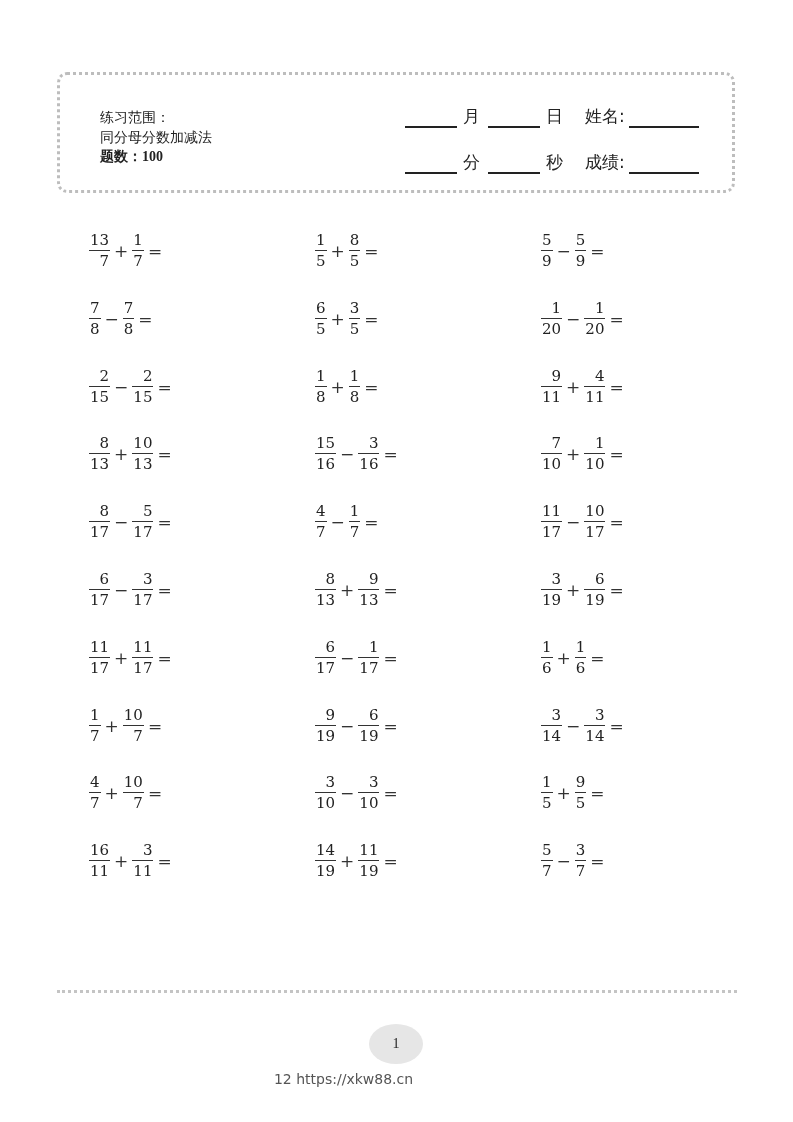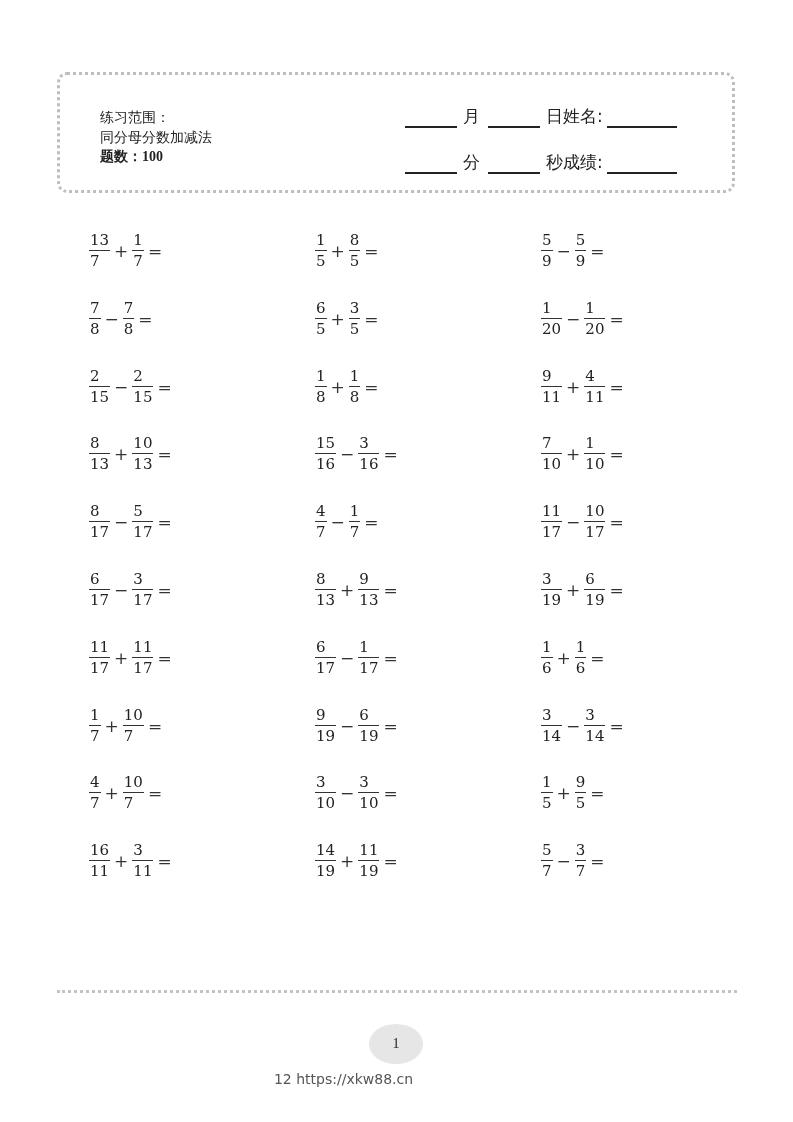--- a/index.html
+++ b/index.html
@@ -9,28 +9,28 @@
       border:3px dotted #bdbdbd; border-radius:10px; box-sizing:border-box; }
     .range { position:absolute; left:40px; top:32px; font-family:"DejaVu Sans", sans-serif;
       font-size:14px; line-height:20px; color:#222; }
     .range .count { font-family:"Liberation Serif", serif;font-weight:bold; }
     .fill-row { position:absolute; left:345px; display:flex; align-items:flex-end;
       font-family:"DejaVu Sans", sans-serif; font-size:17px; color:#222; }
     .blank { display:inline-block; border-bottom:2px solid #222; height:18px; }
     .b1 { width:52px; margin-right:6px; }
     .b2 { width:52px; margin-left:8px; margin-right:6px; }
     .b3 { width:70px; margin-left:4px; }
-    .name-lbl { }
+    .name-lbl { margin-left:22px; }
     .row1 { top:30px; }
     .row2 { top:76px; }
 
     .grid { position:absolute; left:0; top:0; }
     .prob { position:absolute; display:flex; align-items:center;
       font-family:"DejaVu Serif", serif; font-size:15px; color:#222; }
-    .frac { display:inline-flex; flex-direction:column; align-items:flex-start; line-height:1; }
+    .frac { display:inline-flex; flex-direction:column; align-items:flex-end; line-height:1; }
     .frac .num { padding:0 1px 2px 1px; }
     .frac .bar { align-self:stretch; height:1px; background:#333; }
     .frac .den { padding:3px 1px 0 1px; }
     .op { margin:0 4px; font-size:17px; color:#333; }
     .eq { margin-left:4px; font-size:17px; color:#333; }
 
     .footer-line { position:absolute; left:57px; top:990px; width:680px; height:0;
       border-top:3px dotted #c4c4c4; }
     .page-num { position:absolute; left:369px; top:1024px; width:54px; height:40px;
       background:#e6e6e6; border-radius:50%; display:flex; align-items:center;

